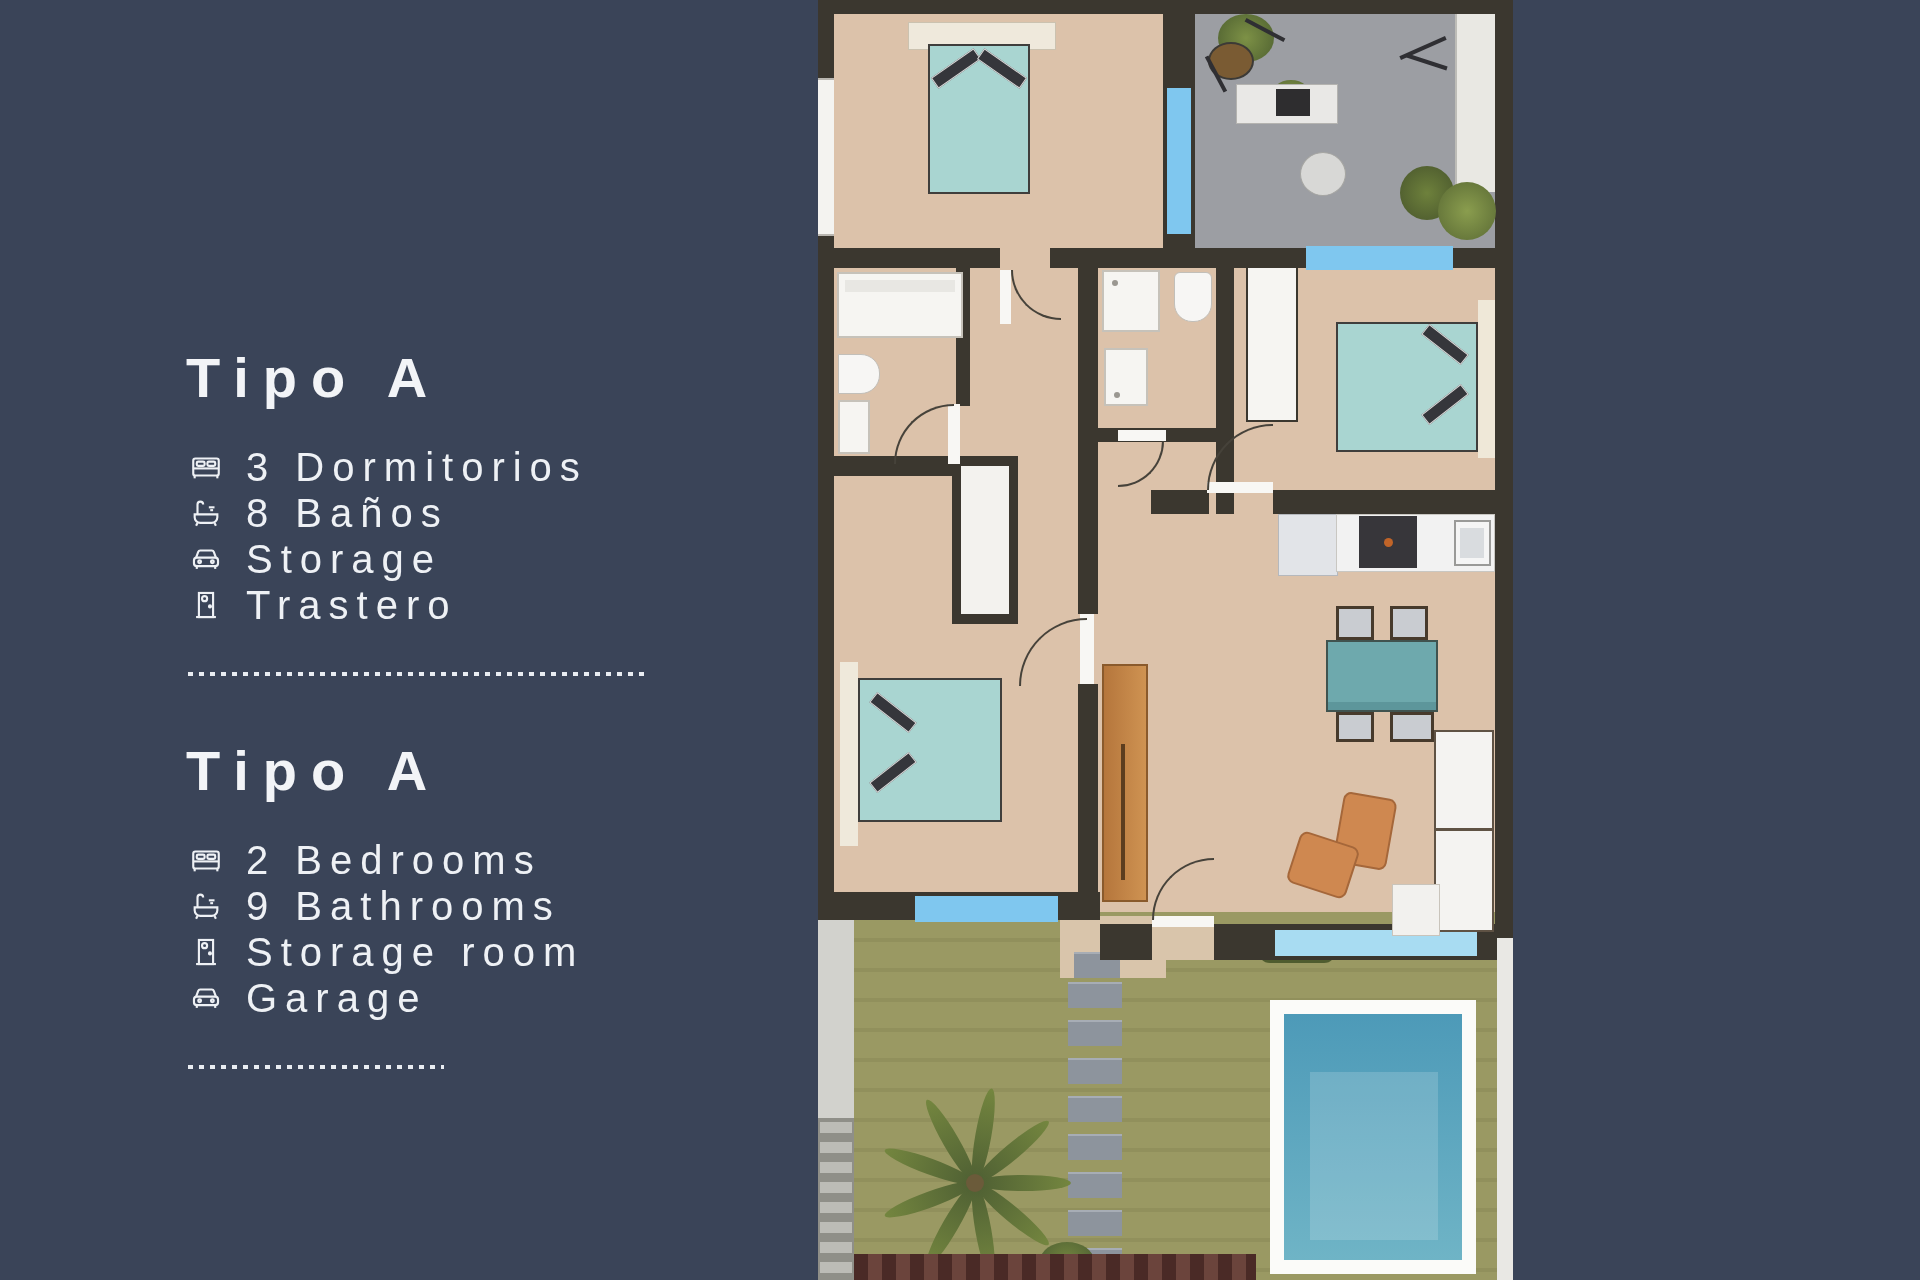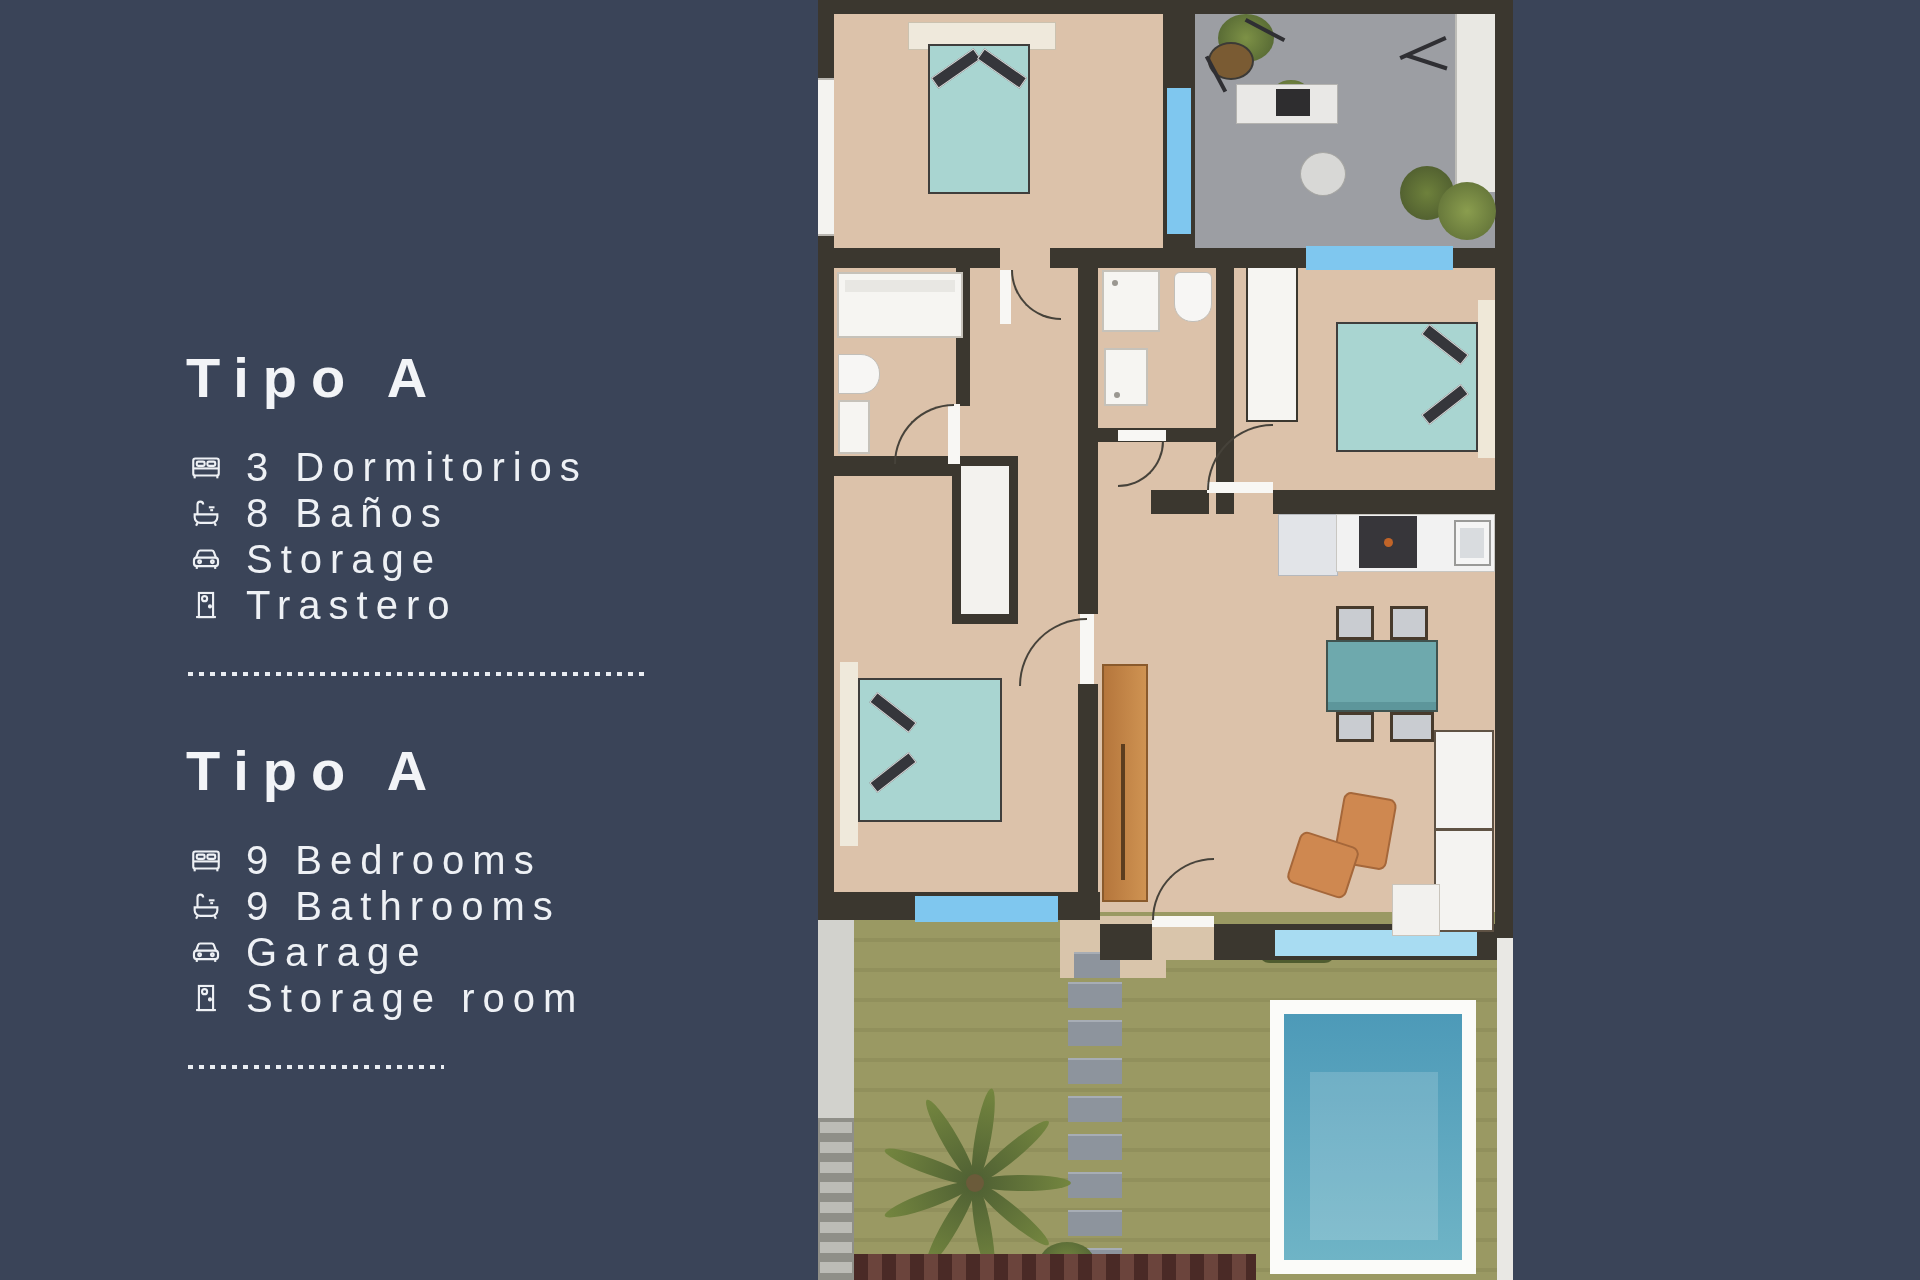--- a/index.html
+++ b/index.html
@@ -122,61 +122,61 @@
         <span class="feature-icon">
           <svg viewBox="0 0 24 24" fill="none" stroke="#eef1f5" stroke-width="1.5">
             <rect x="3" y="6" width="18" height="12" rx="1.5"></rect>
             <line x1="3" y1="13" x2="21" y2="13"></line>
             <rect x="5.5" y="8.2" width="5.5" height="3" rx="1"></rect>
             <rect x="13" y="8.2" width="5.5" height="3" rx="1"></rect>
             <line x1="4" y1="18" x2="4" y2="20"></line>
               <line x1="20" y1="18" x2="20" y2="20"></line>
           </svg>
         </span>
-        <span class="feature-label">9 Bedrooms</span>
+        <span class="feature-label">2 Bedrooms</span>
       </div>
 
       <div class="feature-row">
         <span class="feature-icon">
           <svg viewBox="0 0 24 24" fill="none" stroke="#eef1f5" stroke-width="1.5">
             <path d="M4 13 h16 v2 a4 4 0 0 1 -4 4 h-8 a4 4 0 0 1 -4 -4 z"></path>
             <path d="M6 13 V6 a2 2 0 0 1 4 0"></path>
             <line x1="14" y1="8" x2="18" y2="8"></line>
               <line x1="15" y1="10" x2="17" y2="10"></line>
             <line x1="6" y1="19" x2="5" y2="21"></line>
               <line x1="18" y1="19" x2="19" y2="21"></line>
           </svg>
         </span>
         <span class="feature-label">9 Bathrooms</span>
       </div>
 
       <div class="feature-row">
         <span class="feature-icon">
           <svg viewBox="0 0 24 24" fill="none" stroke="#eef1f5" stroke-width="1.5">
+            <rect x="7" y="3.5" width="10" height="17"></rect>
+            <circle cx="11" cy="7.5" r="1.8"></circle>
+            <circle cx="14.8" cy="13" r="0.7" fill="#eef1f5"></circle>
+            <line x1="5" y1="20.5" x2="19" y2="20.5"></line>
+          </svg>
+        </span>
+        <span class="feature-label">Storage room</span>
+      </div>
+
+      <div class="feature-row">
+        <span class="feature-icon">
+          <svg viewBox="0 0 24 24" fill="none" stroke="#eef1f5" stroke-width="1.5">
             <path d="M5 11 l1.5-4 a1.5 1.5 0 0 1 1.4-1 h8.2 a1.5 1.5 0 0 1 1.4 1 L19 11"></path>
             <rect x="3.5" y="11" width="17" height="6" rx="2"></rect>
             <circle cx="7.5" cy="14" r="1"></circle>
               <circle cx="16.5" cy="14" r="1"></circle>
             <line x1="5.5" y1="17" x2="5.5" y2="19"></line>
               <line x1="18.5" y1="17" x2="18.5" y2="19"></line>
           </svg>
         </span>
         <span class="feature-label">Garage</span>
-      </div>
-
-      <div class="feature-row">
-        <span class="feature-icon">
-          <svg viewBox="0 0 24 24" fill="none" stroke="#eef1f5" stroke-width="1.5">
-            <rect x="7" y="3.5" width="10" height="17"></rect>
-            <circle cx="11" cy="7.5" r="1.8"></circle>
-            <circle cx="14.8" cy="13" r="0.7" fill="#eef1f5"></circle>
-            <line x1="5" y1="20.5" x2="19" y2="20.5"></line>
-          </svg>
-        </span>
-        <span class="feature-label">Storage room</span>
       </div>
     </div>
     <div class="dotted" id="dotted-2"></div>
   </div>
 </div>
 
 <div id="plan">
 
   <div class="abs" style="left:14px;top:12px;width:665px;height:912px;background:#dcc2aa;"></div>
   <div class="abs" style="left:377px;top:14px;width:300px;height:236px;background:#9c9ea3;"></div>

